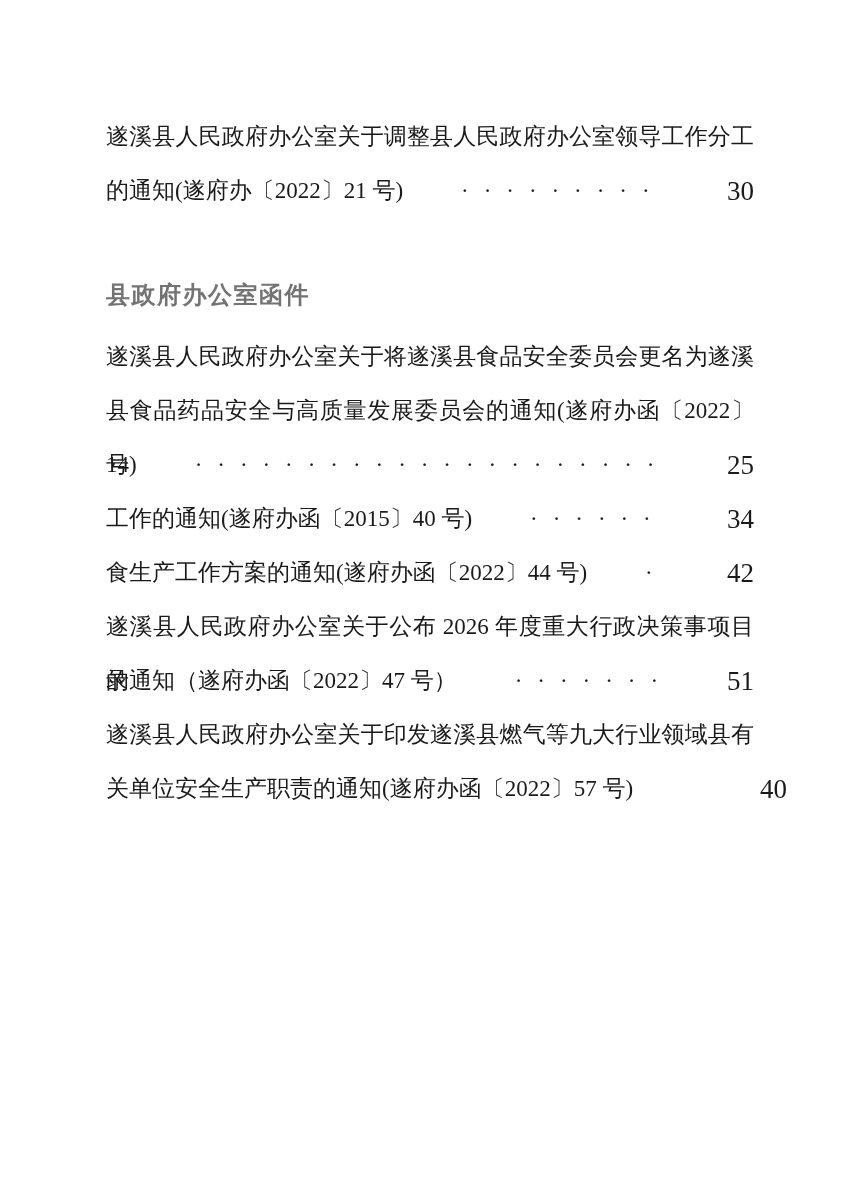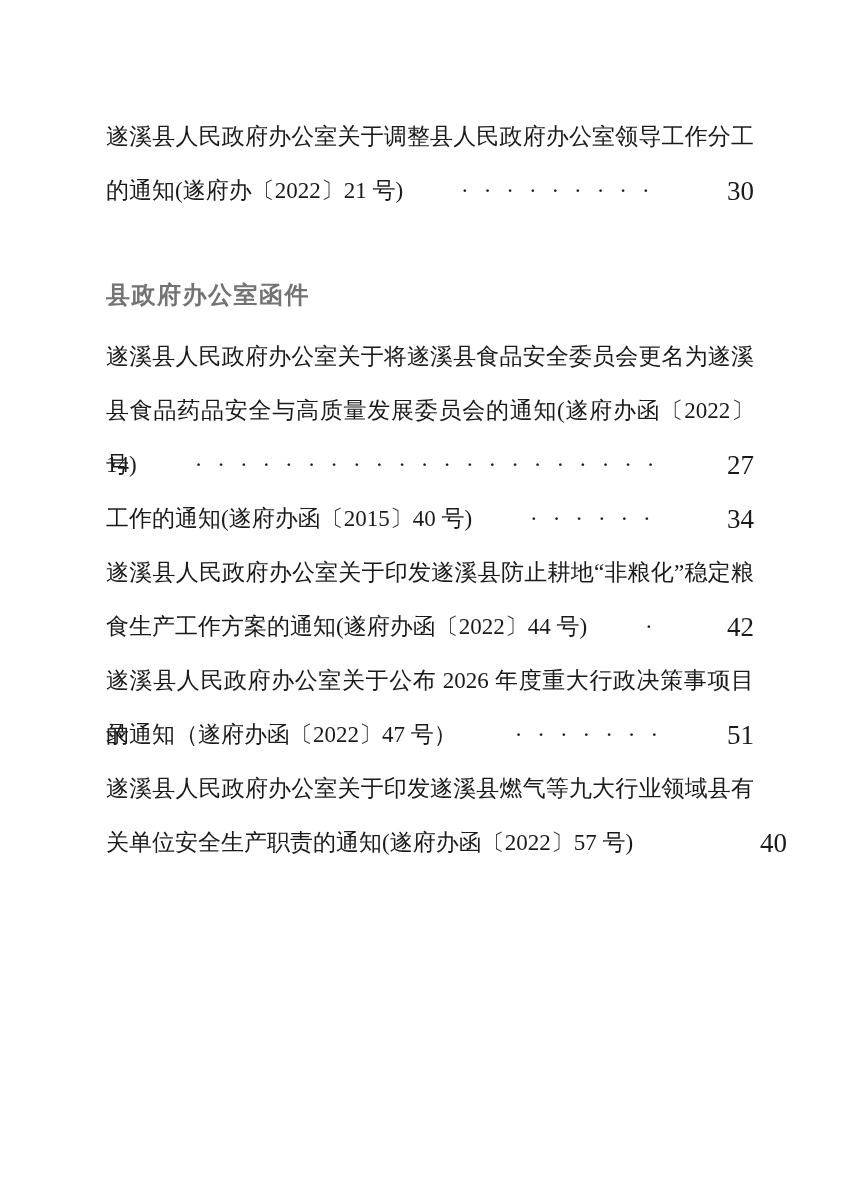--- a/index.html
+++ b/index.html
@@ -81,34 +81,33 @@
     </div>
 
     <div class="section-heading">县政府办公室函件</div>
 
     <div class="toc-entry">
       <div class="toc-line justify">遂溪县人民政府办公室关于将遂溪县食品安全委员会更名为遂溪</div>
       <div class="toc-line justify">县食品药品安全与高质量发展委员会的通知(遂府办函〔2022〕14</div>
       <div class="toc-line leader-line">
         <span class="entry-tail">号)</span>
         <span class="dots">· · · · · · · · · · · · · · · · · · · · · · · · · · ·</span>
-        <span class="pagenum">27</span>
+        <span class="pagenum">25</span>
       </div>
     </div>
 
     <div class="toc-entry">
       <div class="toc-line leader-line">
         <span class="entry-tail">工作的通知(遂府办函〔2015〕40 号)</span>
         <span class="dots">· · · · · · · · · · ·</span>
         <span class="pagenum">34</span>
       </div>
     </div>
 
     <div class="toc-entry">
-      <div class="toc-line justify">遂溪县人民政府办公室关于印发遂溪县防止耕地“非粮化”稳定粮</div>
       <div class="toc-line leader-line">
         <span class="entry-tail">食生产工作方案的通知(遂府办函〔2022〕44 号)</span>
         <span class="dots">· · · · · ·</span>
         <span class="pagenum">42</span>
       </div>
     </div>
 
     <div class="toc-entry">
       <div class="toc-line justify">遂溪县人民政府办公室关于公布 2026 年度重大行政决策事项目录</div>
       <div class="toc-line leader-line">

